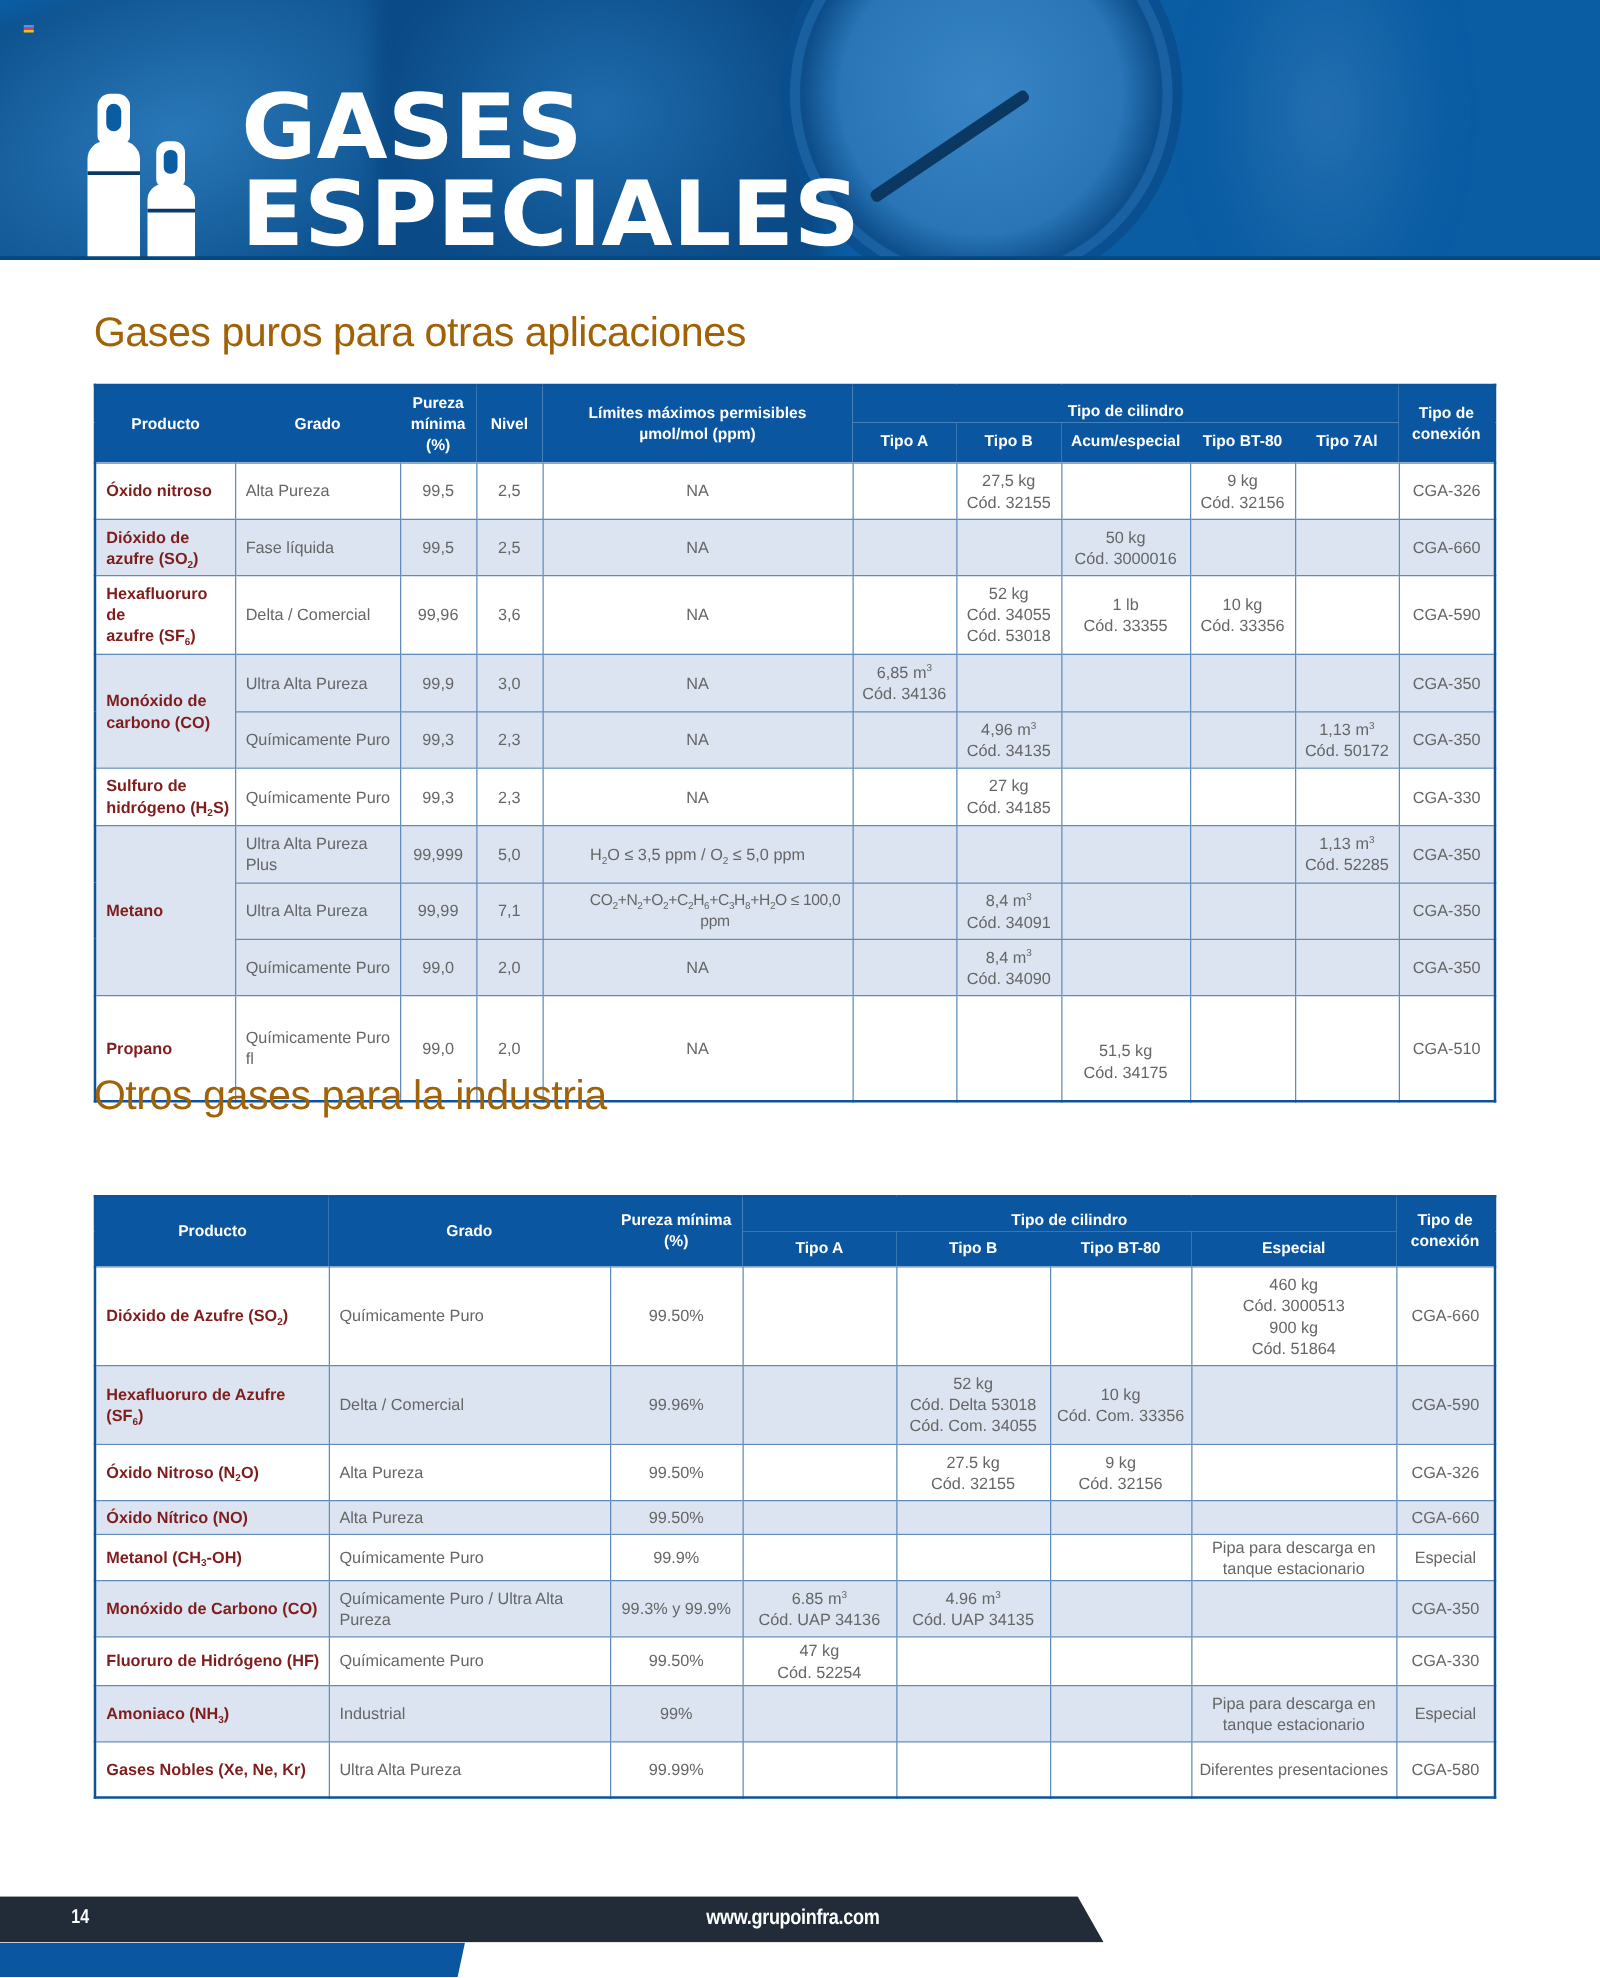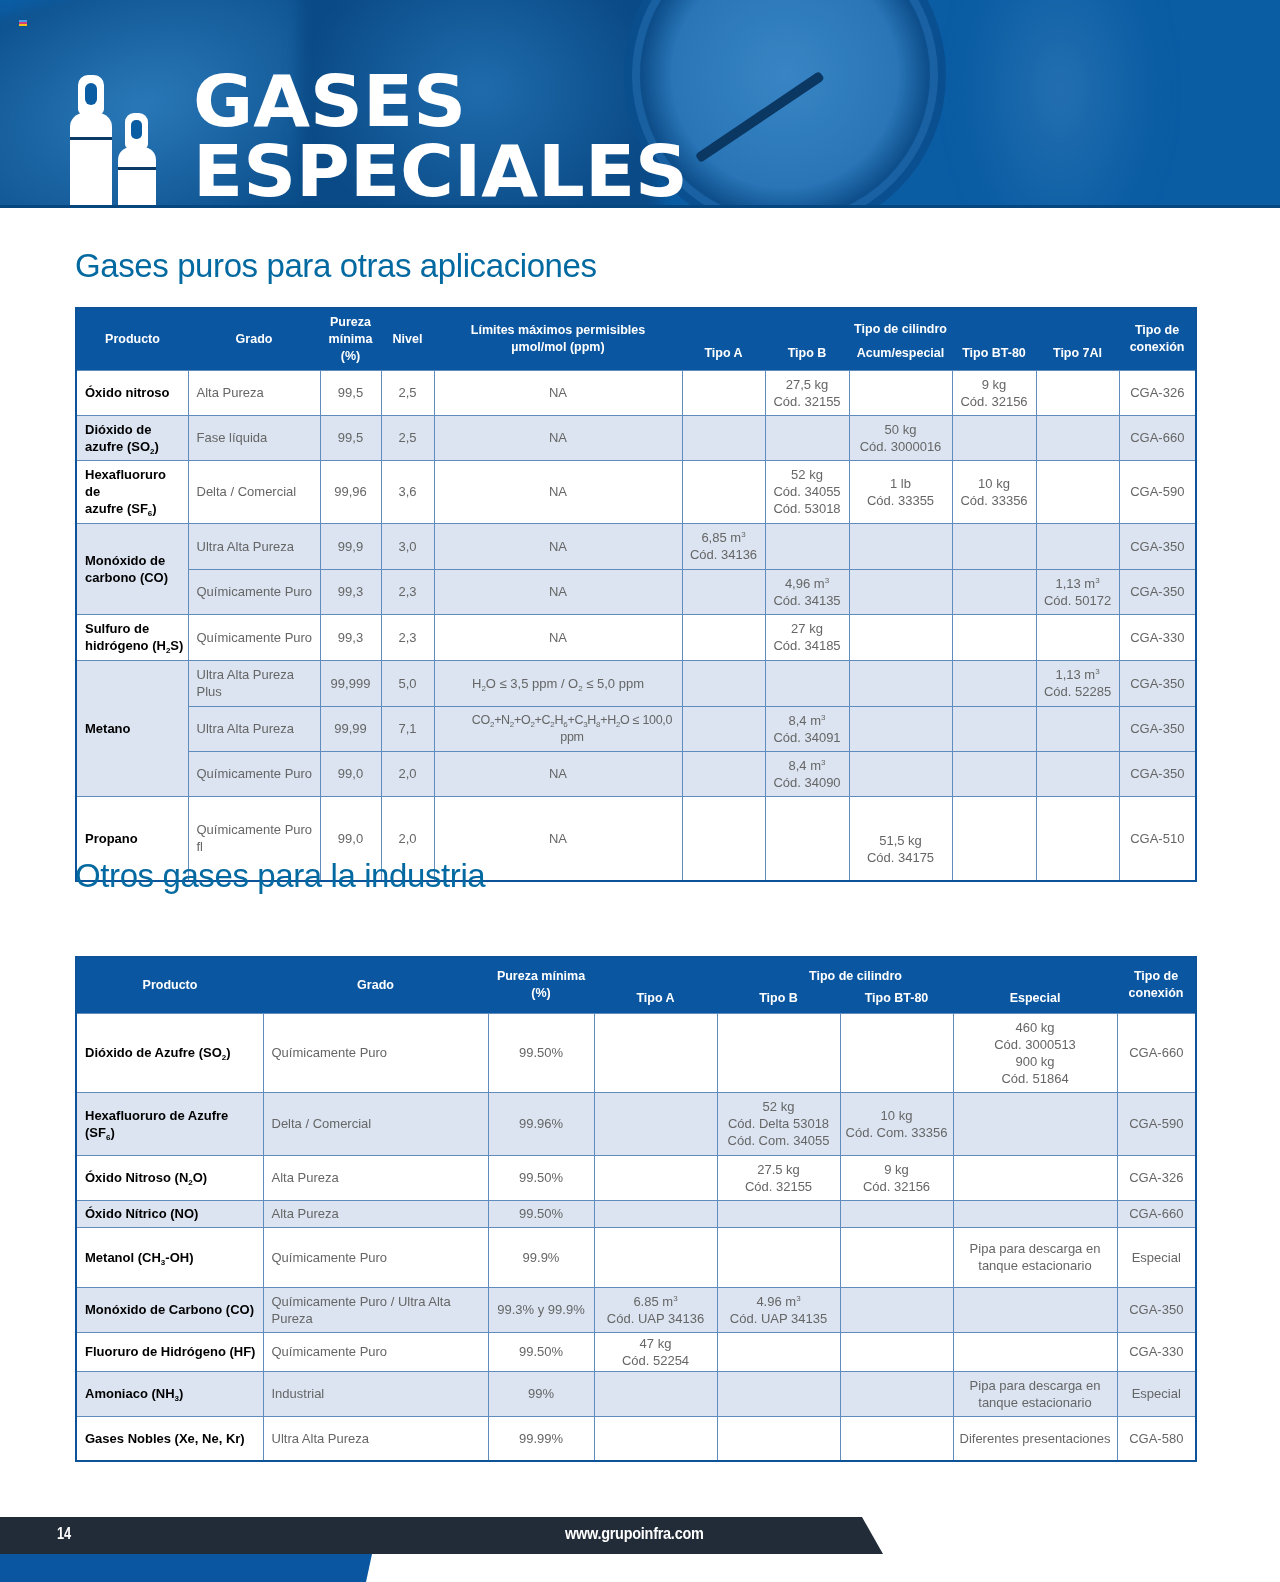--- a/index.html
+++ b/index.html
@@ -35,30 +35,30 @@
   .cyl.small-valve { left: 55px; top: 38px; width: 23px; height: 36px; border-radius: 9px 9px 5px 5px; }
   .cyl.small-valve::after { content: ""; position: absolute; left: 6px; top: 7px; width: 11px; height: 19px; background: #0a5ca3; border-radius: 5px; }
   .cyl-sep { position: absolute; left: 0; top: 62px; width: 42px; height: 3px; background: #0b3a66; }
   .cyl-sep2 { position: absolute; left: 48px; top: 92px; width: 38px; height: 3px; background: #0b3a66; }
 
   .banner-title { position: absolute; left: 193px; top: 66px; color: #fff; font-family: "DejaVu Sans", sans-serif;
     font-weight: bold; font-size: 72px; line-height: 70px; letter-spacing: 0px; transform: scaleX(1.02); transform-origin: left; }
   .banner-title span { display: block; }
 
   
-  .section-title { position: absolute; left: 75px; color: #0369a1; font-size: 33px; font-weight: normal;
+  .section-title { position: absolute; left: 75px; color: #a16207; font-size: 33px; font-weight: normal;
     font-family: "Liberation Sans", sans-serif; letter-spacing: -0.4px; }
 
   
   table.grid { position: absolute; border-collapse: collapse; table-layout: fixed; font-size: 13px;
     border: 2px solid #0d5399; }
   table.grid th { background: #0a56a0; color: #fff; font-weight: bold; font-size: 12.5px; text-align: center;
     line-height: 17px; padding: 0 4px; border: none; }
   table.grid td { border: 1px solid #5f8cbd; color: #666; text-align: center; line-height: 17px; padding: 0 4px; font-size: 13px; }
-  table.grid td.prod { text-align: left; font-weight: bold; color: #000000; padding-left: 8px; }
+  table.grid td.prod { text-align: left; font-weight: bold; color: #7f1d1d; padding-left: 8px; }
   table.grid td.grado { text-align: left; padding-left: 8px; }
   table.grid tr.alt td { background: #dbe4f0; }
   table.grid tr.wht td { background: #ffffff; }
   table.grid td.merged { background: #dbe4f0; }
   sub { font-size: 8px; vertical-align: -3px; line-height: 0; }
   sup { font-size: 8px; vertical-align: 5px; line-height: 0; }
   .cell-lines span { display: block; }
 
   #t1 { left: 75px; top: 307px; width: 1120px; }
   #t2 { left: 75px; top: 956px; width: 1120px; }
@@ -417,21 +417,21 @@
       <td class="prod">Óxido Nítrico (NO)</td>
       <td class="grado">Alta Pureza</td>
       <td>99.50%</td>
       <td></td>
       <td></td>
       <td></td>
       <td></td>
       <td>CGA-660</td>
     </tr>
 
-    <tr class="wht" style="height:60px">
+    <tr class="wht" style="height:37px">
       <td class="prod">Metanol (CH<sub>3</sub>-OH)</td>
       <td class="grado">Químicamente Puro</td>
       <td>99.9%</td>
       <td></td>
       <td></td>
       <td></td>
       <td class="cell-lines">
           <span>Pipa para descarga en</span>
           <span>tanque estacionario</span>
         </td>

